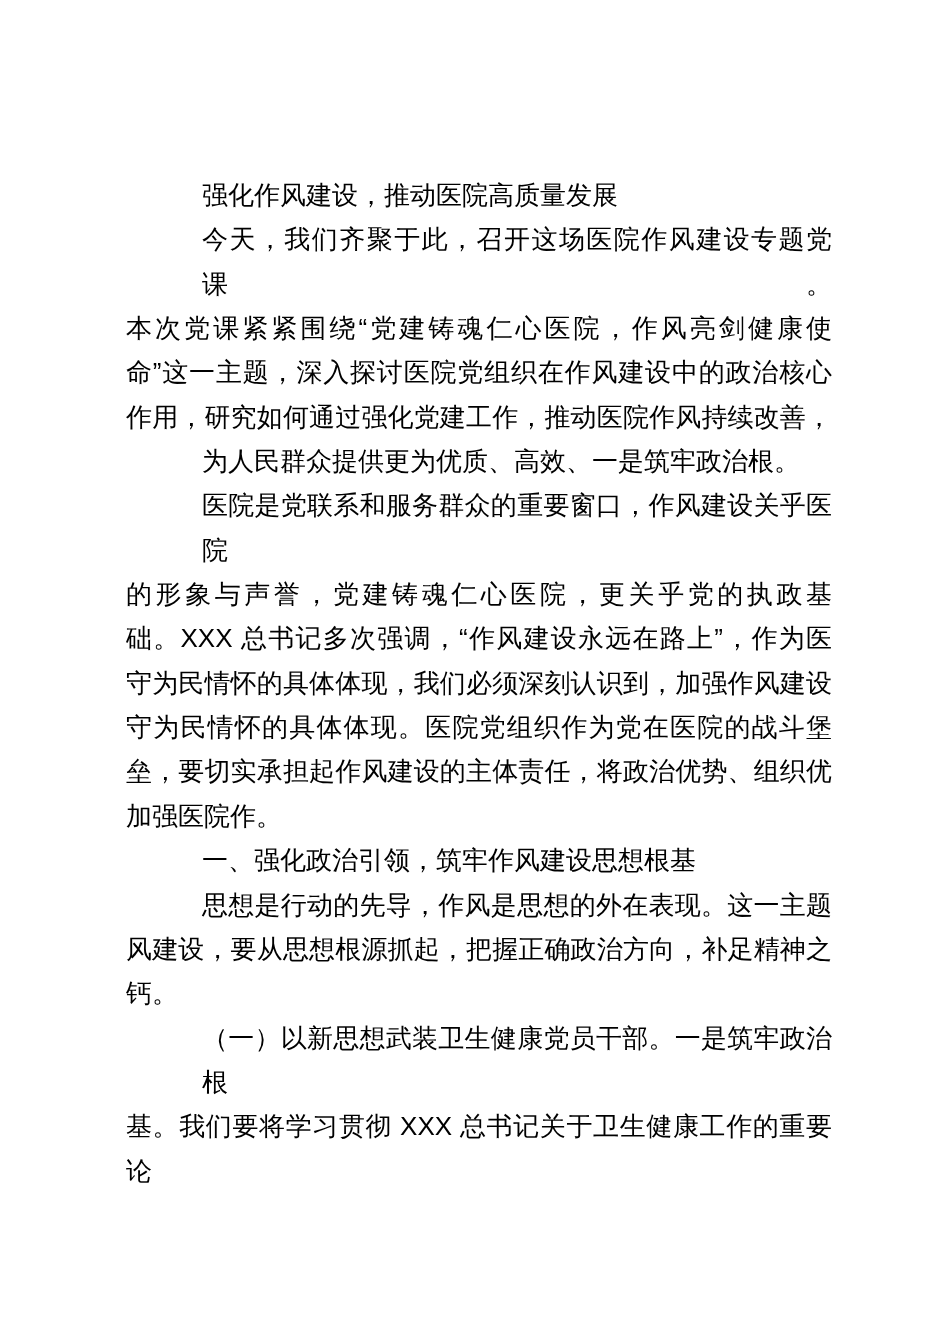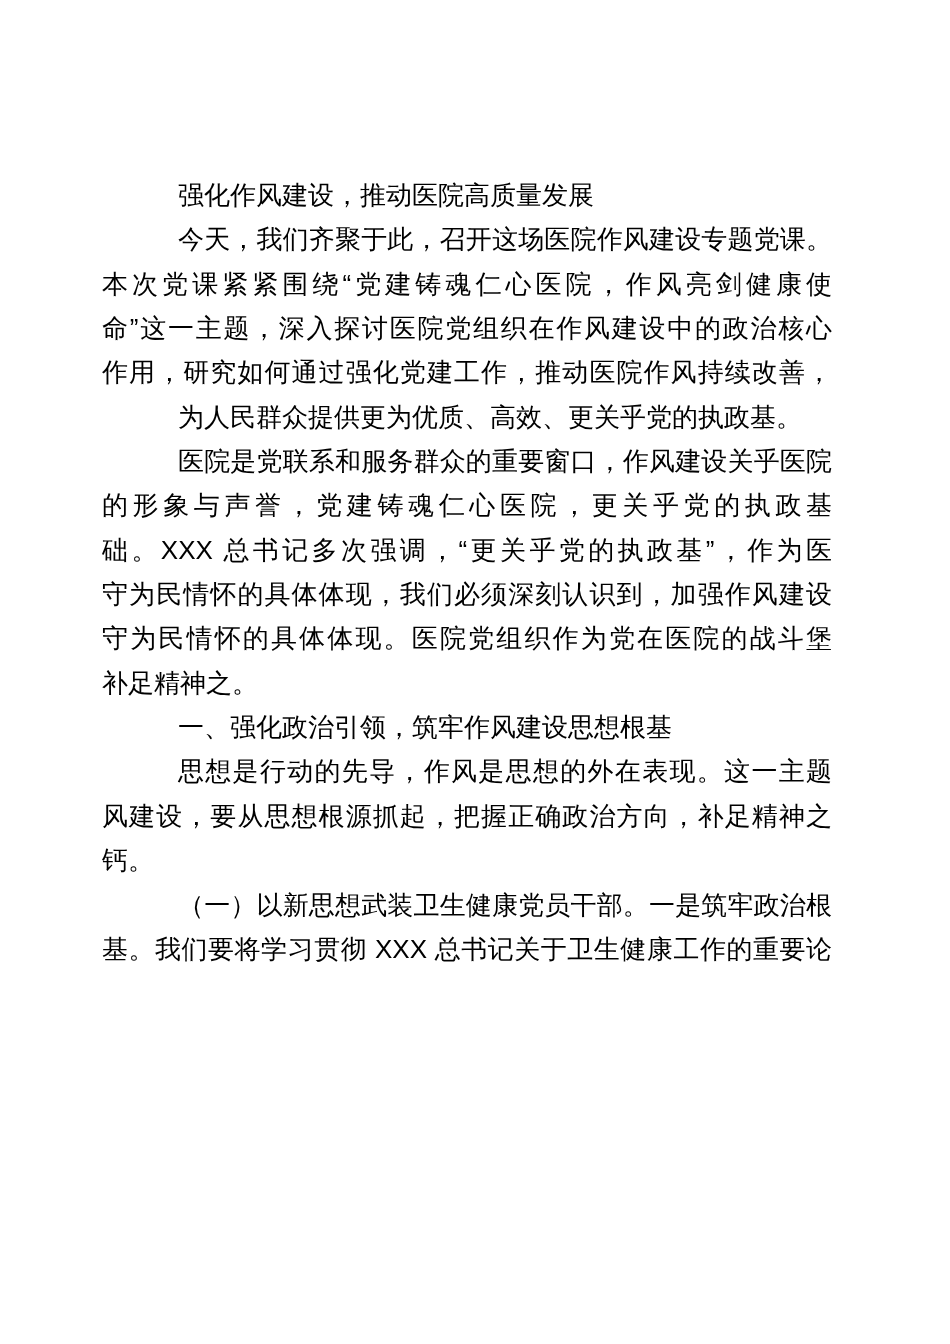--- a/index.html
+++ b/index.html
@@ -26,20 +26,21 @@
     left: 102px;
     top: 173px;
     width: 730px;
   }
   .line {
     font-family: "Liberation Sans", sans-serif;
     font-size: 26px;
     line-height: 44.35px;
     color: #000000;
     font-weight: 400;
+    margin-left: 24px;
   }
   .indent {
     padding-left: 76px;
   }
   .fill {
     text-align: justify;
     text-align-last: justify;
   }
   .nofill {
     white-space: nowrap;
@@ -48,27 +49,28 @@
 </head>
 <body>
 
 <div class="page">
   <div class="textblock">
     <div class="line indent nofill">强化作风建设，推动医院高质量发展</div>
     <div class="line indent fill">今天，我们齐聚于此，召开这场医院作风建设专题党课。</div>
     <div class="line fill">本次党课紧紧围绕“党建铸魂仁心医院，作风亮剑健康使</div>
     <div class="line fill">命”这一主题，深入探讨医院党组织在作风建设中的政治核心</div>
     <div class="line fill">作用，研究如何通过强化党建工作，推动医院作风持续改善，</div>
-    <div class="line indent nofill">为人民群众提供更为优质、高效、更关乎党的执政基。</div>
+    <div class="line indent nofill">为人民群众提供更为优质、高效、一是筑牢政治根。</div>
     <div class="line indent fill">医院是党联系和服务群众的重要窗口，作风建设关乎医院</div>
     <div class="line fill">的形象与声誉，党建铸魂仁心医院，更关乎党的执政基</div>
-    <div class="line fill">础。XXX 总书记多次强调，“更关乎党的执政基”，作为医</div>
+    <div class="line fill">础。XXX 总书记多次强调，“作风建设永远在路上”，作为医</div>
     <div class="line fill">守为民情怀的具体体现，我们必须深刻认识到，加强作风建设</div>
     <div class="line fill">守为民情怀的具体体现。医院党组织作为党在医院的战斗堡</div>
-    <div class="line nofill">补足精神之。</div>
+    <div class="line fill">垒，要切实承担起作风建设的主体责任，将政治优势、组织优</div>
+    <div class="line nofill">加强医院作。</div>
     <div class="line indent nofill">一、强化政治引领，筑牢作风建设思想根基</div>
     <div class="line indent fill">思想是行动的先导，作风是思想的外在表现。这一主题</div>
     <div class="line fill">风建设，要从思想根源抓起，把握正确政治方向，补足精神之</div>
     <div class="line nofill">钙。</div>
     <div class="line indent fill">（一）以新思想武装卫生健康党员干部。一是筑牢政治根</div>
     <div class="line fill">基。我们要将学习贯彻 XXX 总书记关于卫生健康工作的重要论</div>
   </div>
 </div>
 
 </body></html>

